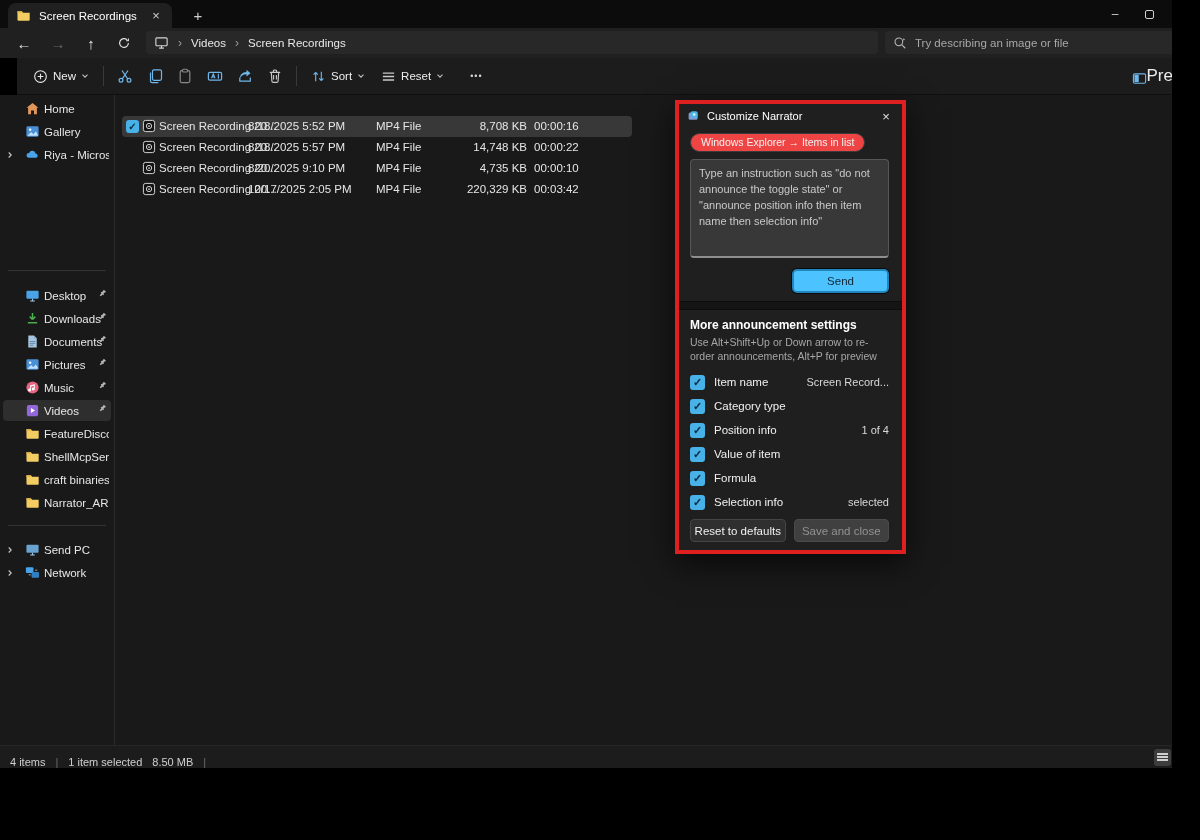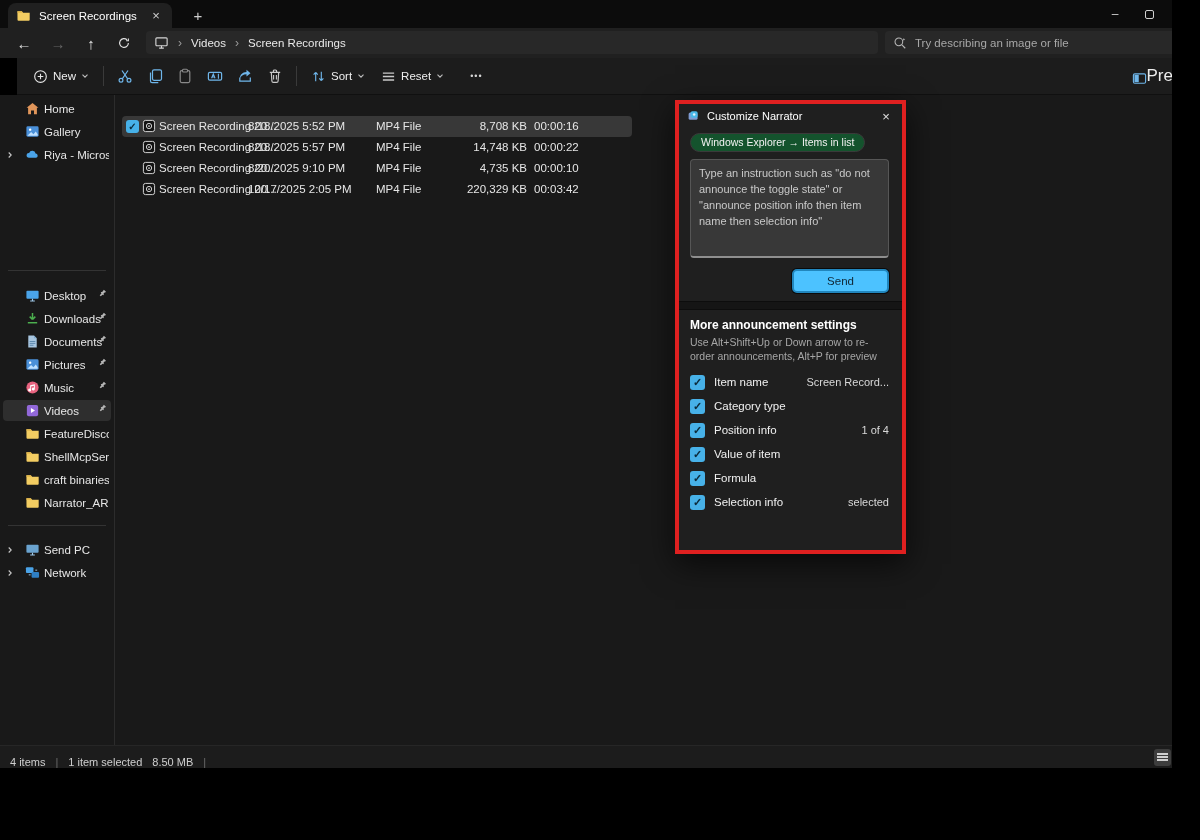--- a/index.html
+++ b/index.html
@@ -93,21 +93,21 @@
   .vt-lines { width:11px; height:10px; background:repeating-linear-gradient(#cfcfcf 0 1.6px, transparent 1.6px 3.2px); }
   .vt-thumb { width:11px; height:11px; border:1px solid #aaa; background:#f0f0f0; border-radius:1px; }
 
   
   .dialog { position:absolute; left:675px; top:100px; width:231px; height:454px; background:#1f1f1f;
             border:4px solid #df2020; box-shadow:0 10px 30px rgba(0,0,0,.65); }
   .dtitle { height:24px; display:flex; align-items:center; padding:0 8px; }
   .dtitle-label { font-size:11px; color:#fff; margin-left:7px; flex:1; }
   .dclose { color:#e0e0e0; font-size:13px; width:16px; text-align:center; }
   .dtop { padding:4px 13px 0 11px; }
-  .chip { display:inline-block; background:#14532d; border:1px solid #3a3a3a; border-radius:10px;
+  .chip { display:inline-block; background:#ef4444; border:1px solid #3a3a3a; border-radius:10px;
           padding:2px 10px 3px; font-size:10.5px; color:#f2f2f2; white-space:nowrap; }
   .dtextarea { margin-top:7px; width:199px; height:99px; background:#383838; border:1px solid #565656;
                border-bottom:2px solid #8f8f8f; border-radius:4px; padding:6px 8px; font-size:11px;
                line-height:1.45; color:#c9c9c9; font-family:"Liberation Sans",sans-serif; resize:none; outline:none; }
   .dtextarea::placeholder { color:#c9c9c9; }
   .sendrow { margin-top:7px; display:flex; justify-content:flex-end; }
   .sendbtn { width:97px; height:24px; background:#4cc2ff; color:#102735; font-size:11.5px;
              border:2px solid #2186bd; border-radius:5px; box-shadow:0 0 0 1px #0a0a0a;
              font-family:"Liberation Sans",sans-serif; }
   .dsep { margin-top:8px; height:9px; background:#151515; border-top:1px solid #0d0d0d; border-bottom:1px solid #0d0d0d; }
@@ -590,16 +590,20 @@
           <span class="cbx">✓</span>
           <span class="opt-label">Formula</span>
           <span class="opt-value"></span>
         </div>
         <div class="opt">
           <span class="cbx">✓</span>
           <span class="opt-label">Selection info</span>
           <span class="opt-value">selected</span>
         </div>
       </div>
+      <div class="dbuttons">
+        <button class="dbtn btn-reset">Reset to defaults</button>
+        <button class="dbtn btn-save">Save and close</button>
+      </div>
     </div>
   </div>
 
 </div>
 
 </body></html>

